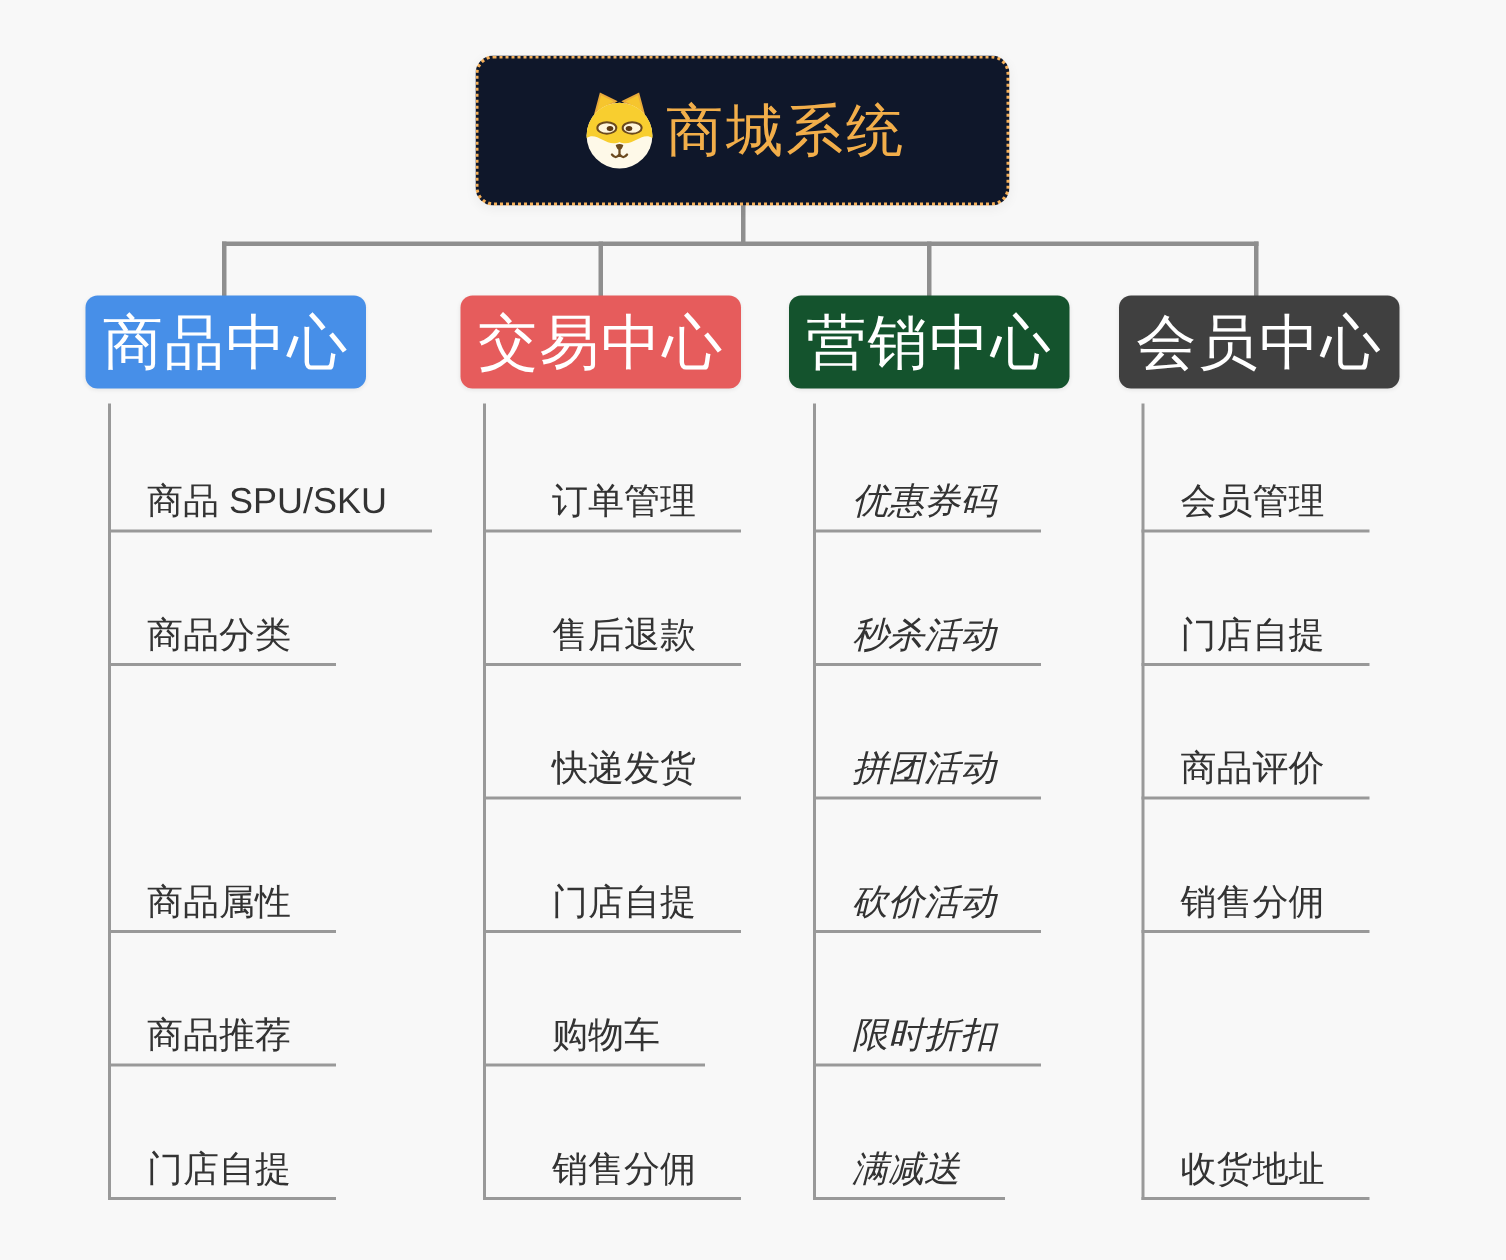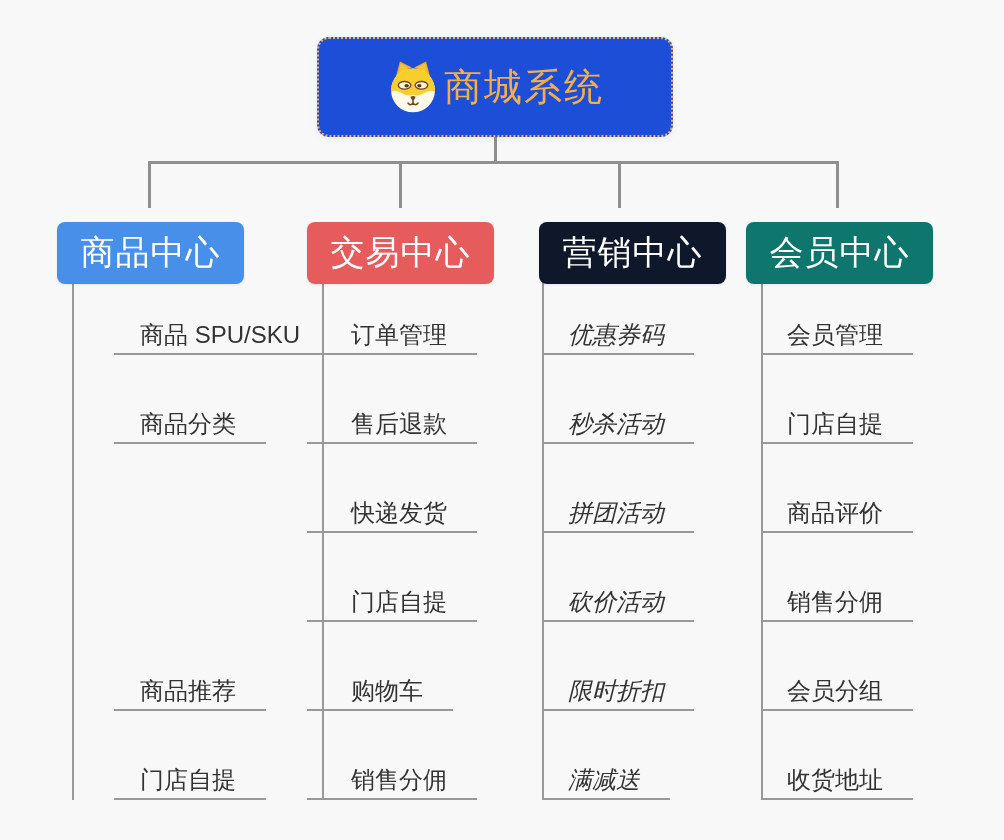--- a/index.html
+++ b/index.html
@@ -12,40 +12,40 @@
   .conn { position:absolute; background:#8f8f8f; }
   .stub  { left:494px; top:136px; width:3px;  height:27px; }
   .hline { left:148px; top:161px; width:691px; height:3px; }
   .drop  { top:161px; width:3px; height:47px; }
   .d1 { left:148px; } .d2 { left:399px; } .d3 { left:618px; } .d4 { left:836px; }
   .vline { position:absolute; top:269px; width:2px; height:531px; background:#999; }
   .v1 { left:72px; } .v2 { left:322px; } .v3 { left:542px; } .v4 { left:761px; }
   
   .root-node {
     position:absolute; left:317px; top:37px; width:356px; height:100px;
-    background:#1d4ed8; border:2px dotted #F5B05A; border-radius:12px;
+    background:#0f172a; border:2px dotted #F5B05A; border-radius:12px;
     display:flex; align-items:center; justify-content:center; gap:4px;
     box-shadow:0 2px 8px rgba(0,0,0,0.05);
   }
   .root-title { font-size:38px; color:#F2AE4A; letter-spacing:2px; font-weight:500; }
   .root-icon { width:54px; height:54px; display:inline-block; }
   
   .branch {
-    position:absolute; top:222px; width:187px; height:62px; border-radius:8px;
+    position:absolute; top:197px; width:187px; height:62px; border-radius:8px;
     display:flex; align-items:center; justify-content:center;
-    color:#fff; font-size:34px; letter-spacing:1px;
+    color:#fff; font-size:40px; letter-spacing:1px;
     box-shadow:0 1px 3px rgba(0,0,0,0.08);
   }
   .b1 { left:57px; } .b2 { left:307px;text-align:right; } .b3 { left:526px; } .b4 { left:746px; }
   
   .child {
     position:absolute; font-size:24px; color:#333; line-height:25px;
     padding:0 30px 6px 26px; border-bottom:2px solid #999; white-space:nowrap;
   }
-  .c1 { left:72px;margin-left:42px; } .c2 { left:307px;padding-left:44px; } .c3 { left:542px;font-style:italic; } .c4 { left:761px; }
+  .c1 { left:72px; } .c2 { left:324px;padding-left:44px; } .c3 { left:542px;font-style:italic; } .c4 { left:761px; }
   .r0 { top:322px; } .r1 { top:411px; } .r2 { top:500px; }
   .r3 { top:589px; } .r4 { top:678px; } .r5 { top:767px; }
 </style>
 </head>
 <body>
 
 <div class="canvas">
 
   <div class="conn stub"></div>
   <div class="conn hline"></div>
@@ -75,29 +75,30 @@
     </span>
     <span class="root-title" style="color: rgb(242, 174, 74);">商城系统</span>
   </div>
 
   <div class="branch b1" style="background-color: rgb(71, 143, 232);">
     <span>商品中心</span>
   </div>
   <div class="branch b2" style="background-color: rgb(230, 92, 92);">
     <span>交易中心</span>
   </div>
-  <div class="branch b3" style="background-color: #0f172a; margin-left: 13px;">
+  <div class="branch b3" style="background-color: #14532d;">
     <span>营销中心</span>
   </div>
-  <div class="branch b4" style="background-color: #0f766e;">
+  <div class="branch b4" style="background-color: #404040;">
     <span>会员中心</span>
   </div>
 
   <div class="child c1 r0">商品 SPU/SKU</div>
   <div class="child c1 r1">商品分类</div>
+  <div class="child c1 r3">商品属性</div>
   <div class="child c1 r4">商品推荐</div>
   <div class="child c1 r5">门店自提</div>
 
   <div class="child c2 r0">订单管理</div>
   <div class="child c2 r1">售后退款</div>
   <div class="child c2 r2">快递发货</div>
   <div class="child c2 r3">门店自提</div>
   <div class="child c2 r4">购物车</div>
   <div class="child c2 r5">销售分佣</div>
 
@@ -105,16 +106,15 @@
   <div class="child c3 r1">秒杀活动</div>
   <div class="child c3 r2">拼团活动</div>
   <div class="child c3 r3">砍价活动</div>
   <div class="child c3 r5">满减送</div>
   <div class="child c3 r4">限时折扣</div>
 
   <div class="child c4 r0">会员管理</div>
   <div class="child c4 r1">门店自提</div>
   <div class="child c4 r2">商品评价</div>
   <div class="child c4 r3">销售分佣</div>
-  <div class="child c4 r4">会员分组</div>
   <div class="child c4 r5">收货地址</div>
 
 </div>
 
 </body></html>

